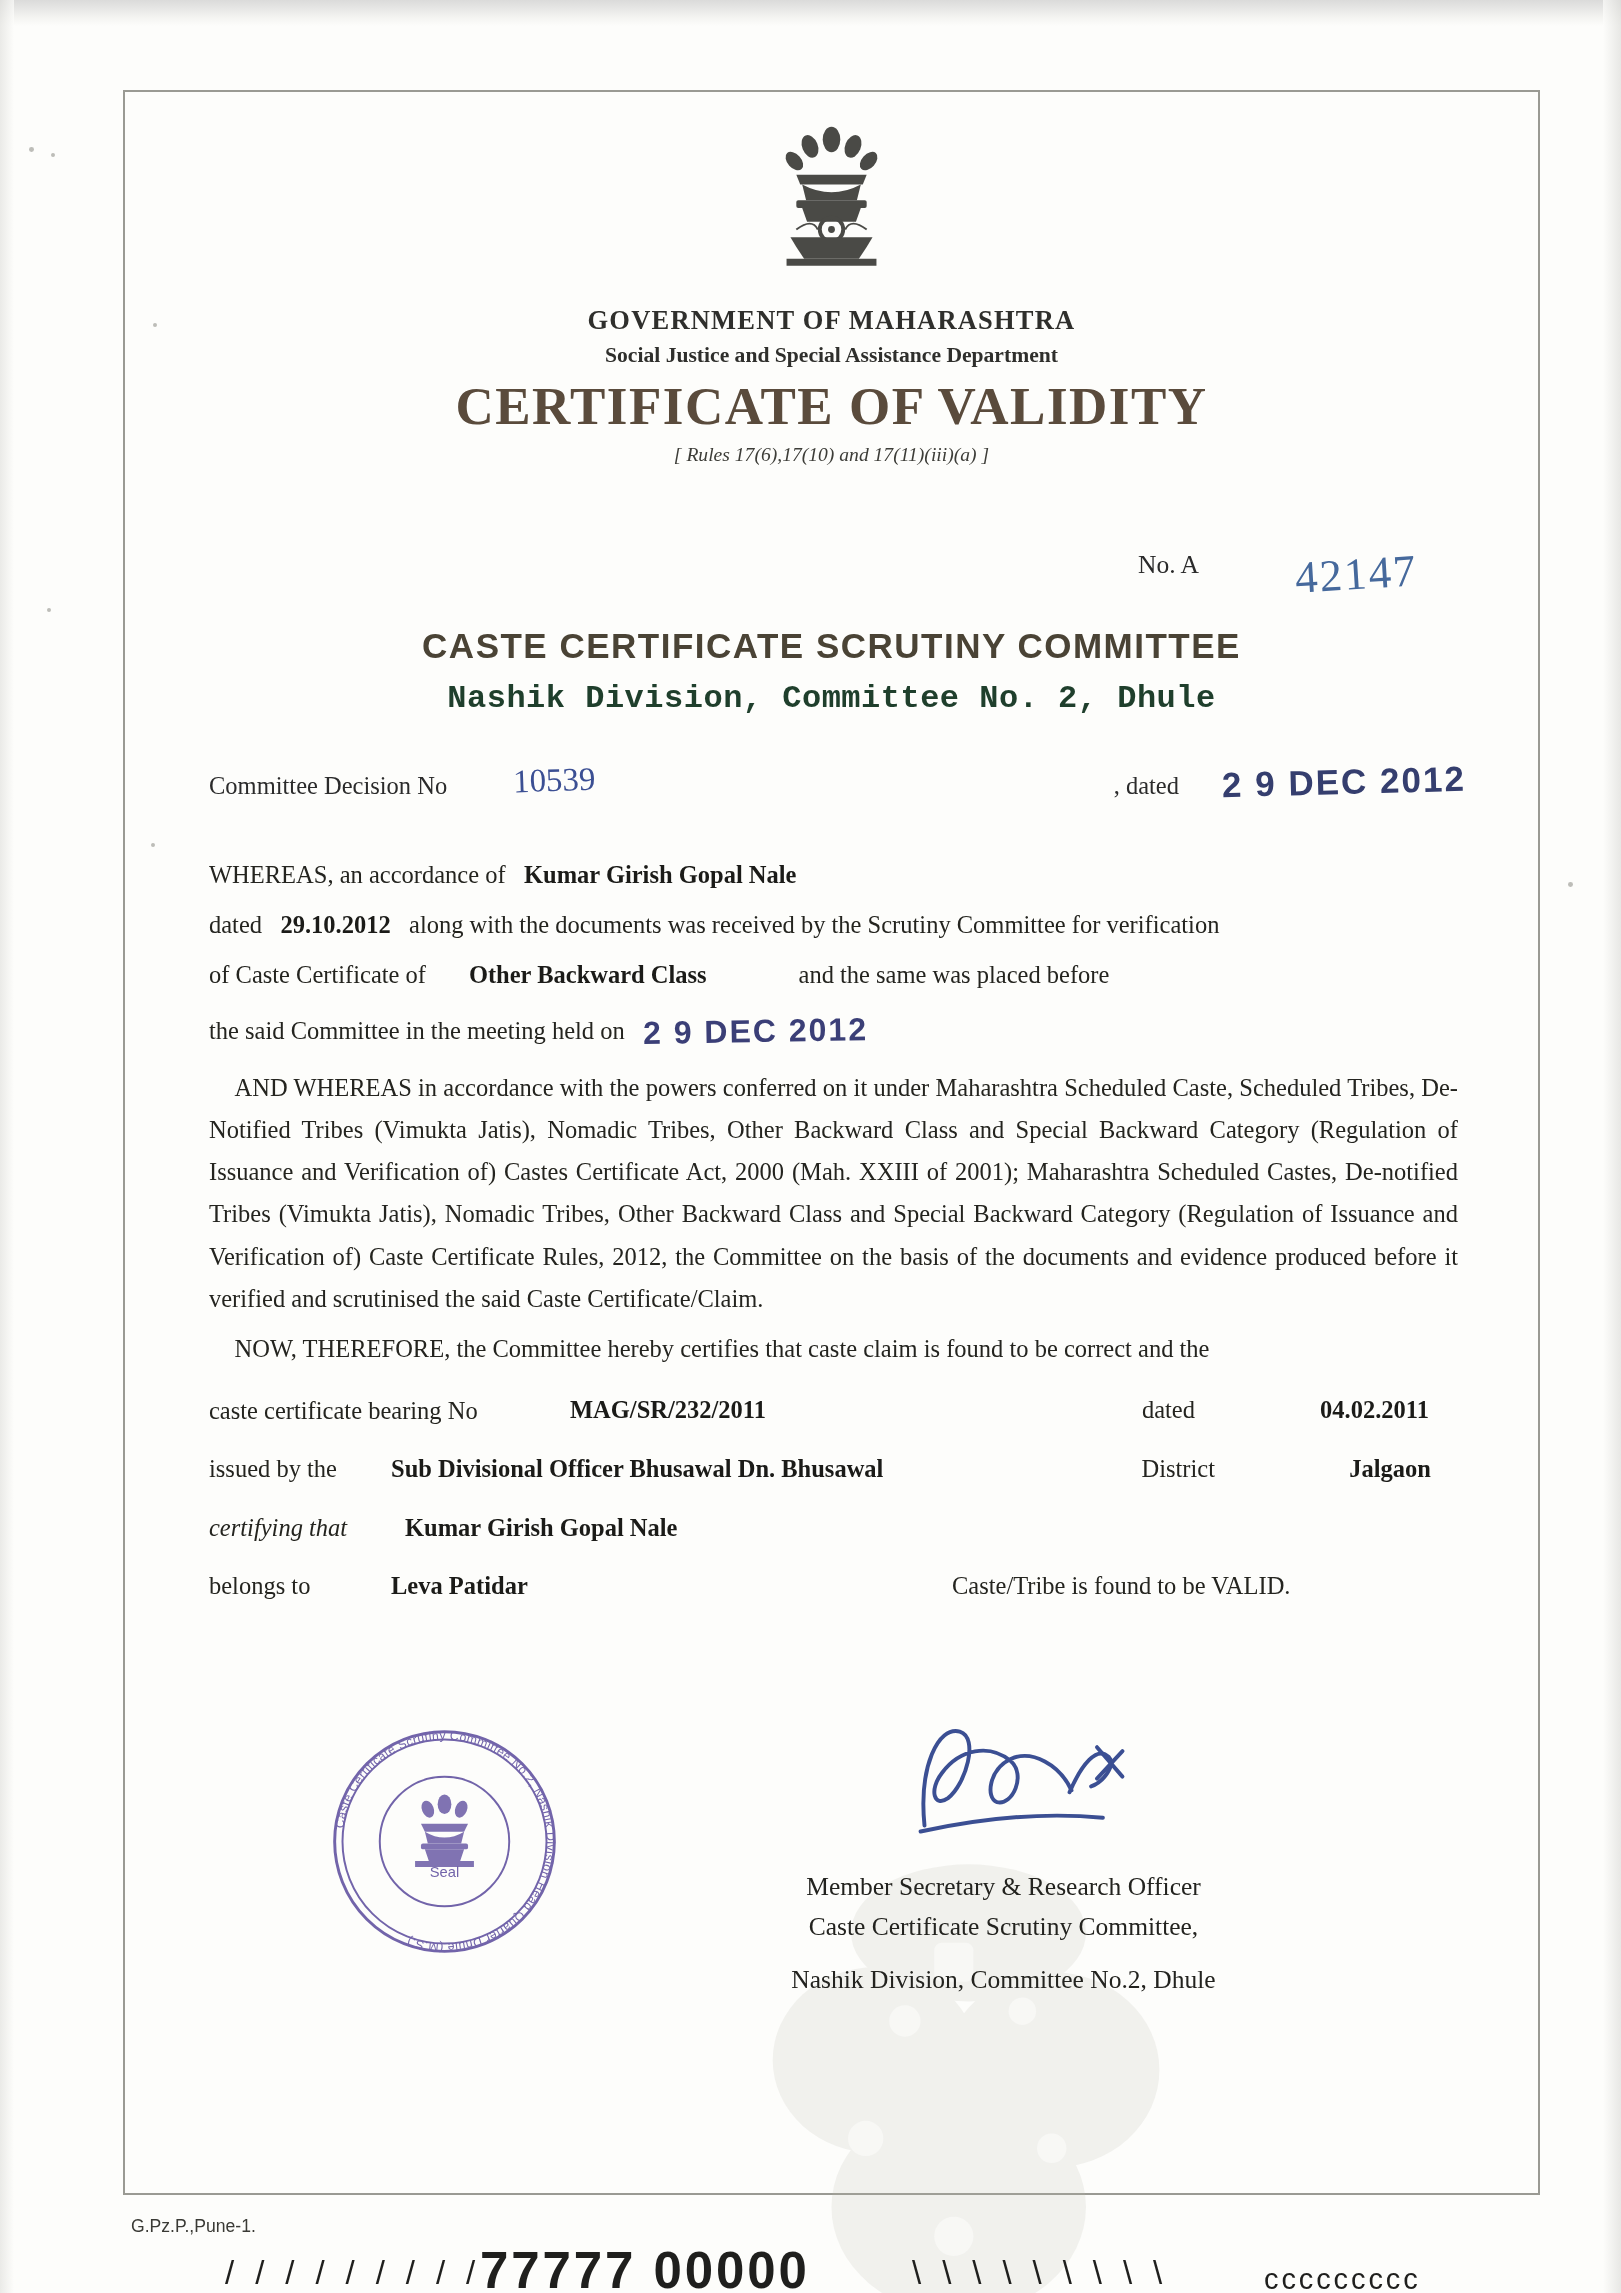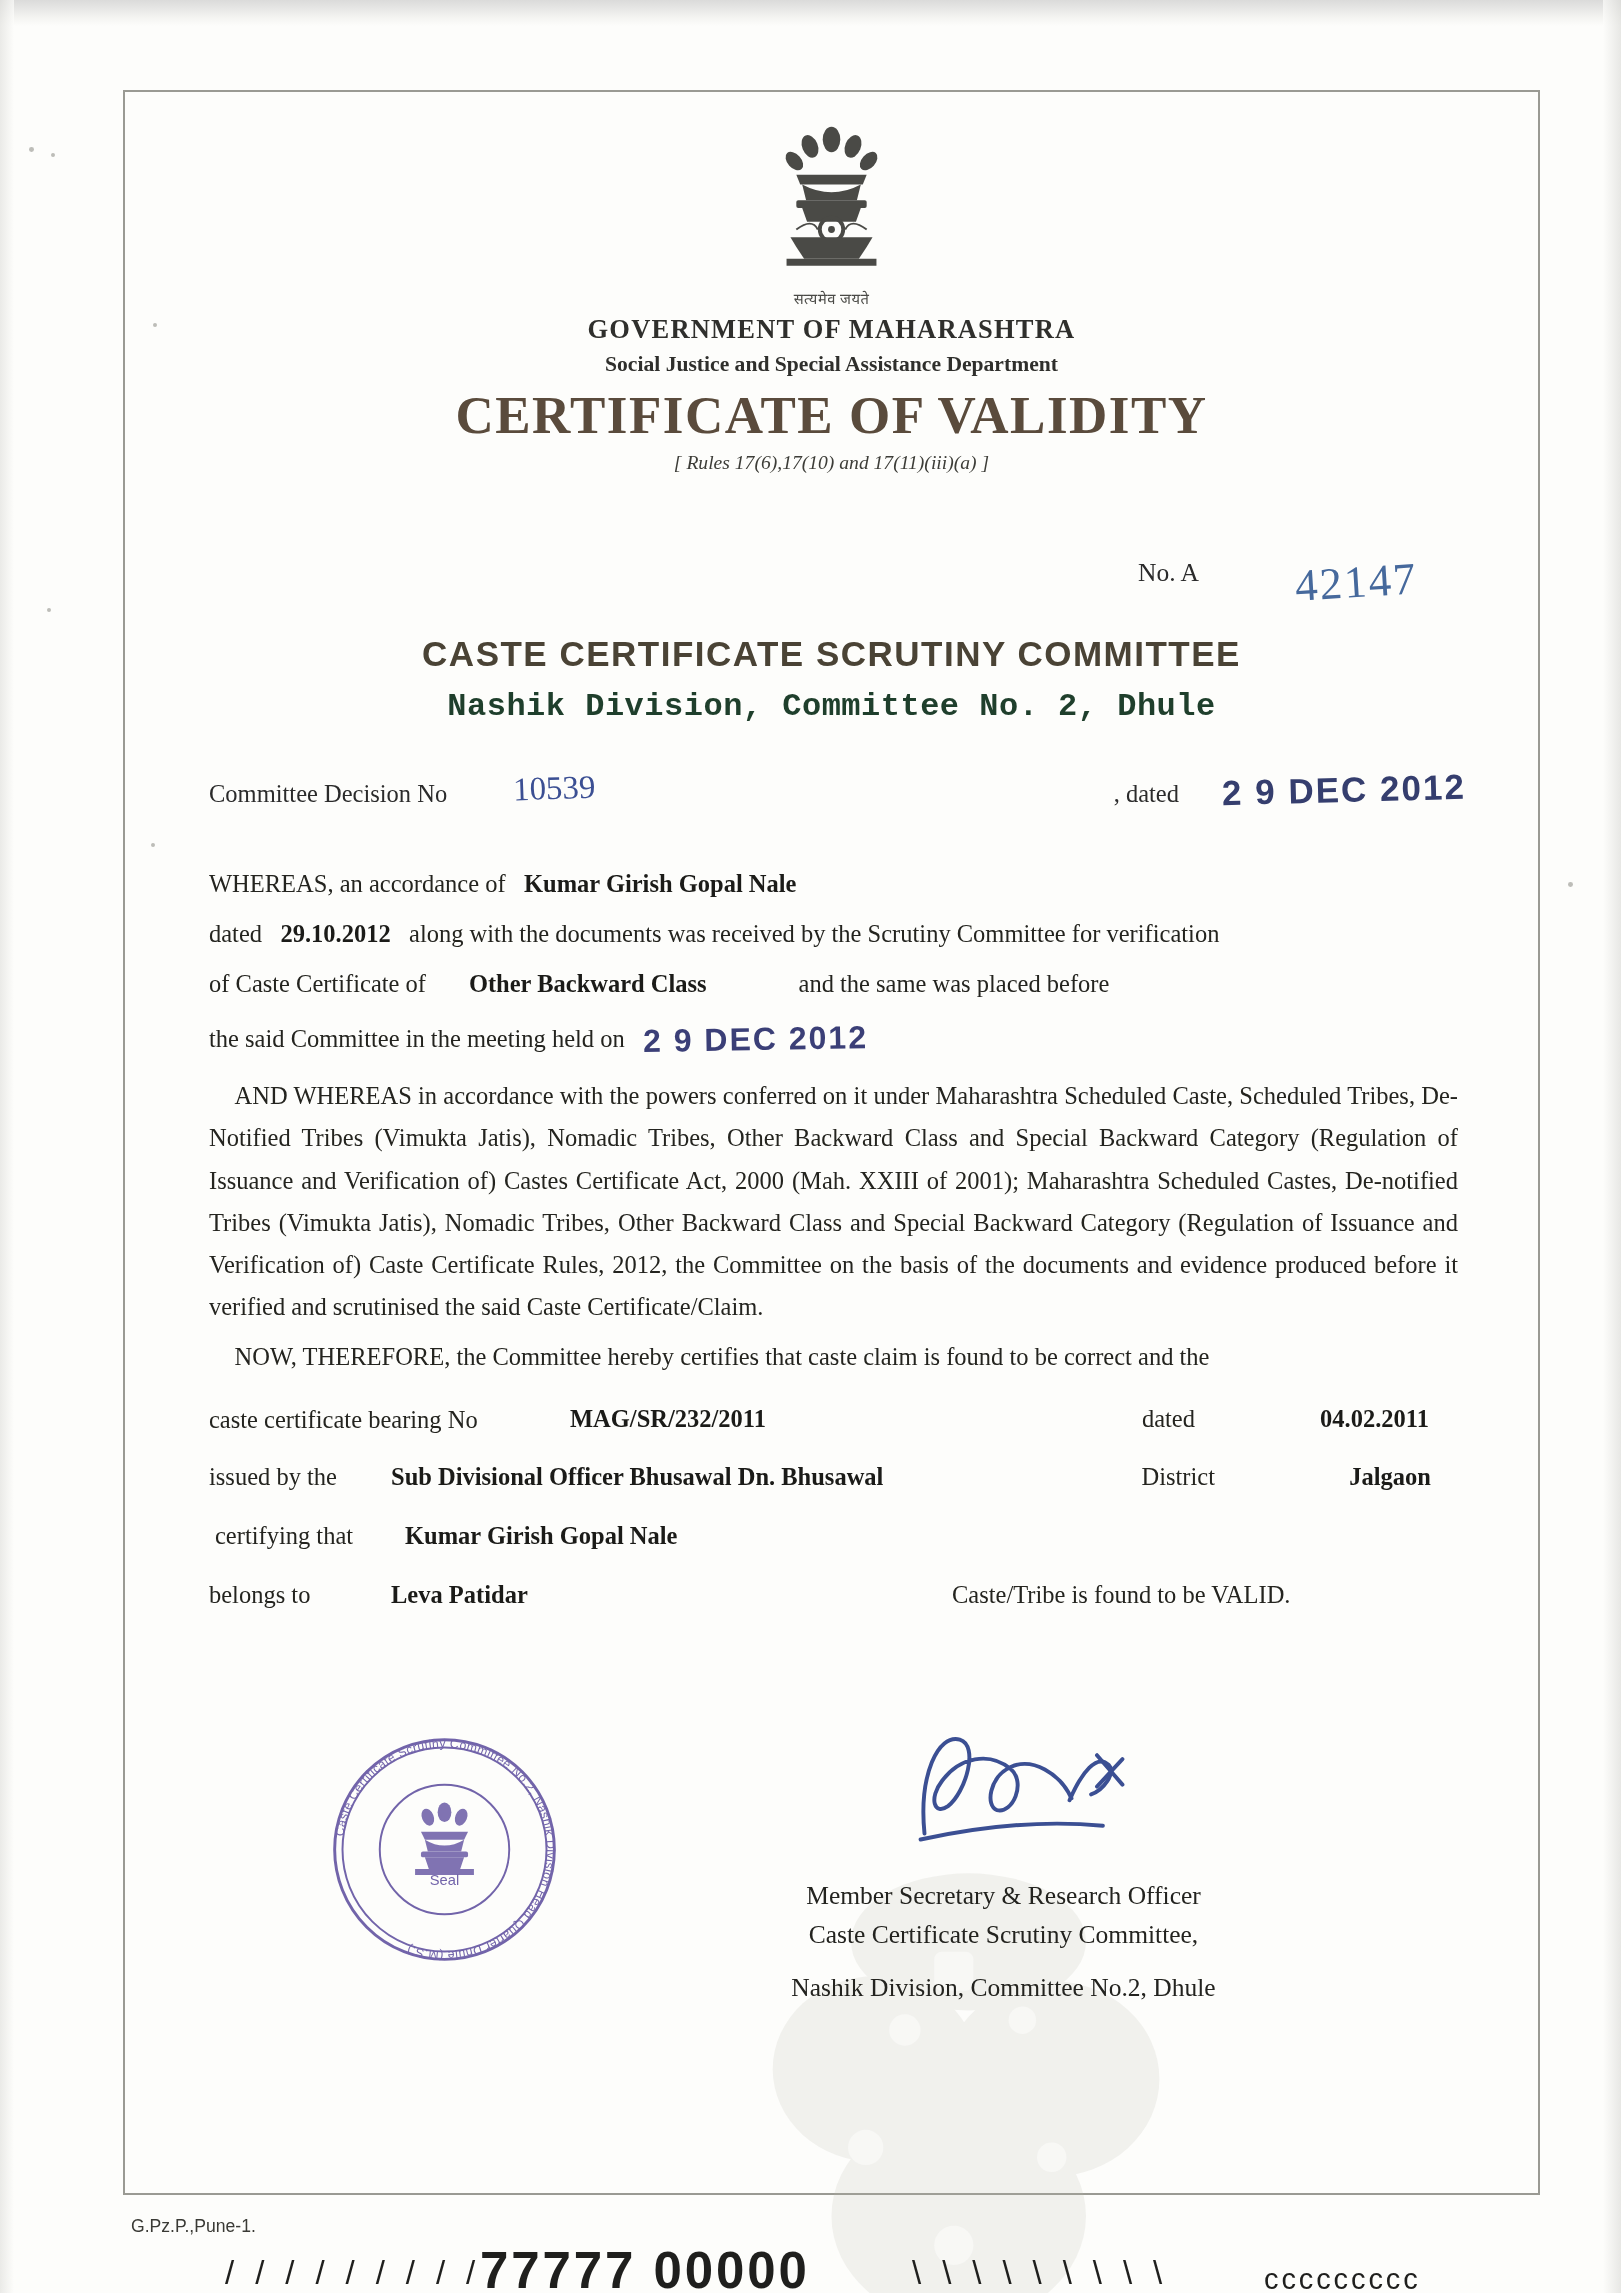--- a/index.html
+++ b/index.html
@@ -317,21 +317,20 @@
           <circle cx="66" cy="118" r="3.5"></circle>
           <path d="M24 126 h84 l-6 10 H30 z"></path>
           <path d="M30 136 h72 l-8 12 H38 z"></path>
           <path d="M20 148 h92 v7 H20 z"></path>
         </g>
         <g stroke="#4a4a46" stroke-width="2" fill="none">
           <path d="M30 118 q16 -12 22 0"></path>
           <path d="M102 118 q-16 -12 -22 0"></path>
         </g>
       </svg>
-      <div class="emblem-motto">सत्यमेव जयते</div>
 
       <div class="gov-line">GOVERNMENT OF MAHARASHTRA</div>
       <div class="dept-line">Social Justice and Special Assistance Department</div>
 
       <div class="title">CERTIFICATE OF VALIDITY</div>
       <div class="rules">[ Rules 17(6),17(10) and 17(11)(iii)(a) ]</div>
 
       <div class="serial-row">
         <div class="serial-label">No. A</div>
         <div class="serial-value">42147</div>
@@ -401,21 +400,21 @@
         </div>
 
         <div class="line-row">
           <span style="position:absolute;left:0;top:5.9px;">issued by the</span>
           <span class="filled" style="position:absolute;left:182px;top:5.9px;">Sub Divisional Officer Bhusawal Dn. Bhusawal</span>
           <span style="position:absolute;right:243px;top:5.9px;">District</span>
           <span class="filled" style="position:absolute;right:27px;top:5.9px;">Jalgaon</span>
         </div>
 
         <div class="line-row">
-          <span style="position:absolute;left:6px;top:5.9px;">certifying that</span>
+          <span style="position:absolute;left:0;top:5.9px;font-style:italic;">certifying that</span>
           <span class="filled" style="position:absolute;left:196px;top:5.9px;">Kumar Girish Gopal Nale</span>
         </div>
 
         <div class="line-row">
           <span style="position:absolute;left:0;top:5.9px;">belongs to</span>
           <span class="filled" style="position:absolute;left:182px;top:5.9px;">Leva Patidar</span>
           <span style="position:absolute;left:743px;top:5.9px;">Caste/Tribe is found to be VALID.</span>
         </div>
 
       </div>

